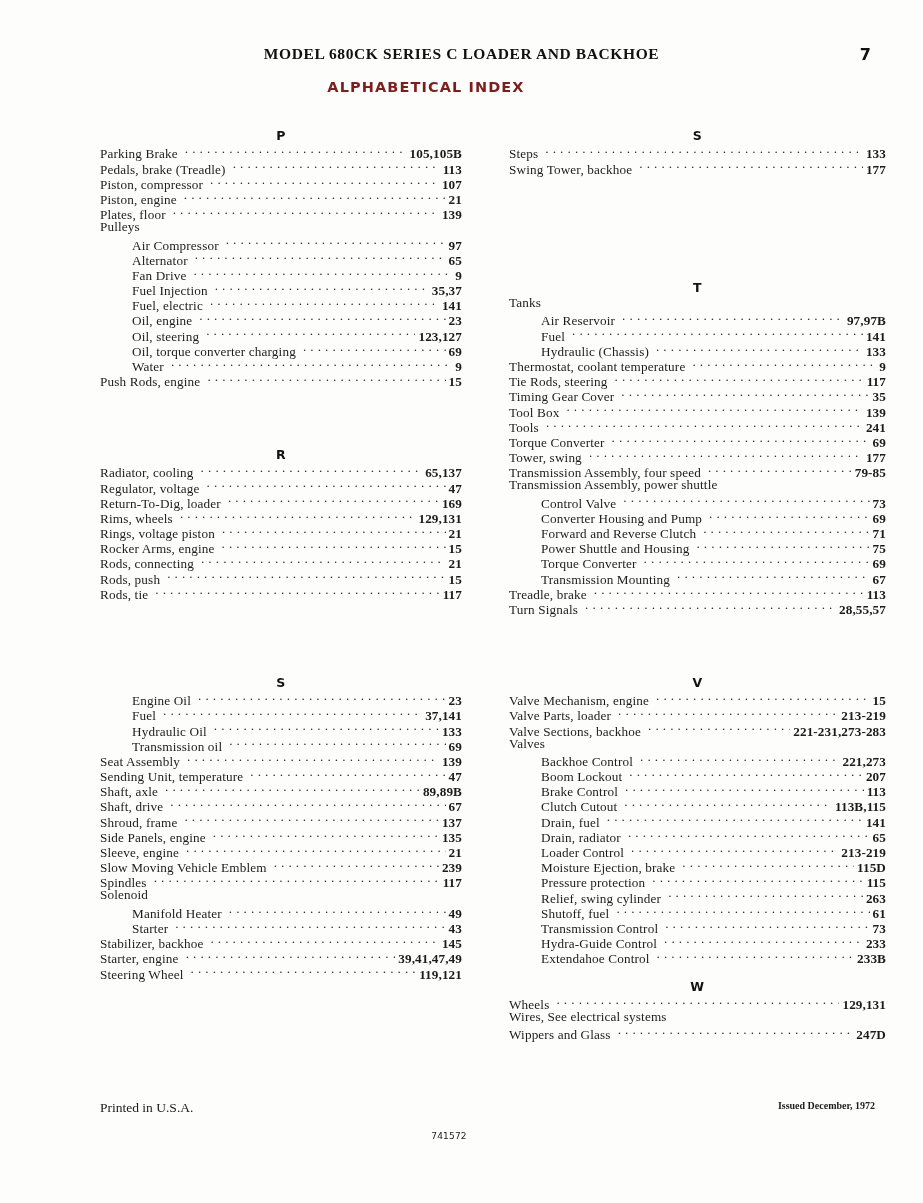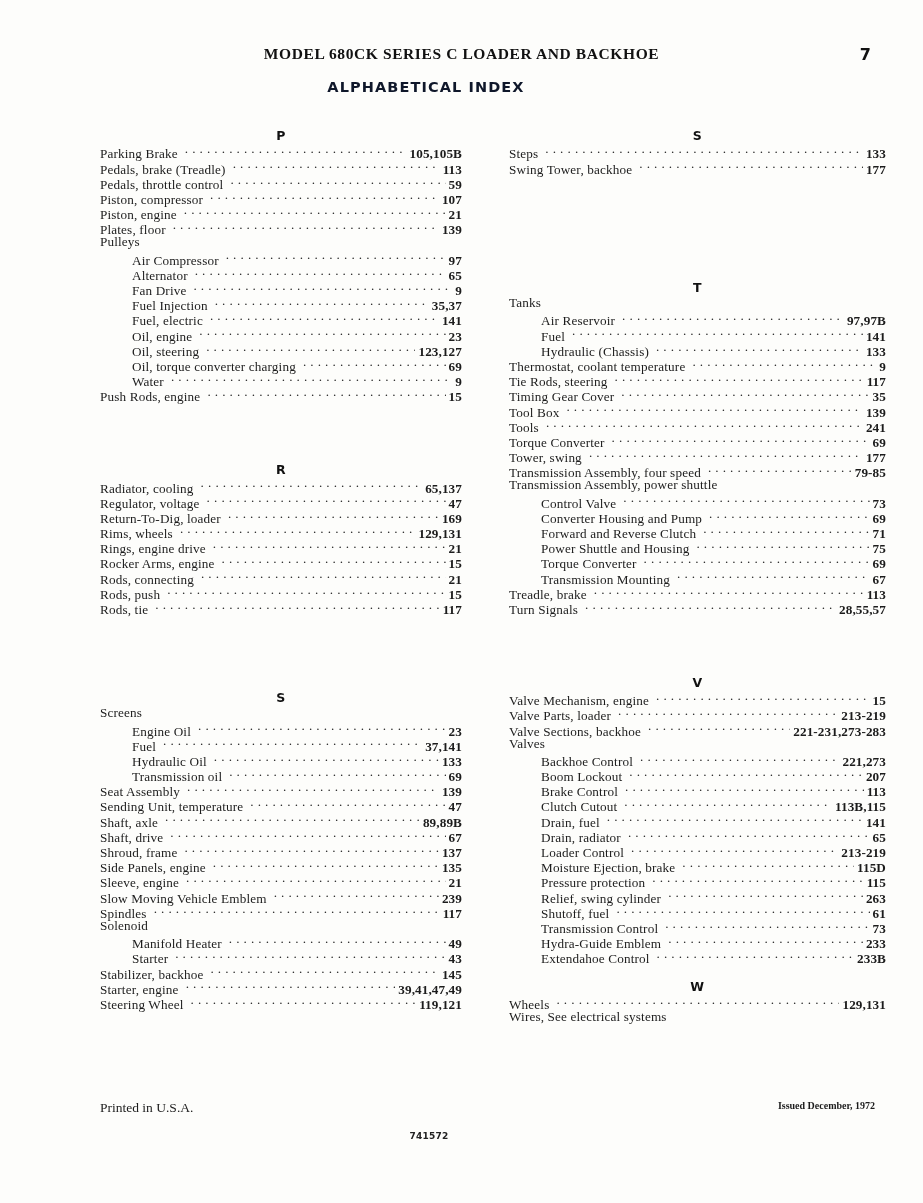--- a/index.html
+++ b/index.html
@@ -47,21 +47,21 @@
   .index-title {
     position: absolute;
     top: 79px;
     left: 0;
     width: 852px;
     text-align: center;
     font-family: "DejaVu Sans", sans-serif;
     font-weight: bold;
     font-size: 14.5px;
     letter-spacing: 1.1px;
-    color: #0f172a;
+    color: #7f1d1d;
   }
 
   
   .column {
     position: absolute;
     top: 128px;
   }
   .col-left  { left: 100px;  width: 362px; }
   .col-right { left: 509px;  width: 377px; }
 
@@ -135,23 +135,24 @@
     color: #1c1c1c;
   }
   .footer-code {
     position: absolute;
     left: 0;
     width: 858px;
     top: 1131px;
     text-align: center;
     font-family: "DejaVu Sans", sans-serif;
     font-size: 9px;
-    font-weight: bold;
+    font-weight: normal;
     letter-spacing: 0.2px;
     color: #222;
+    padding-left: 20px;
   }
 </style>
 </head>
 <body>
 
 <div class="page">
 
   <div class="doc-title">
     <span>MODEL 680CK SERIES C LOADER AND BACKHOE</span>
   </div>
@@ -166,25 +167,20 @@
         <span class="entry-label">Parking Brake</span>
         <span class="leader"></span>
         <span class="entry-pages">105,105B</span>
       </div>
       <div class="entry">
         <span class="entry-label">Pedals, brake (Treadle)</span>
         <span class="leader"></span>
         <span class="entry-pages">113</span>
       </div>
       <div class="entry">
-        <span class="entry-label">Pedals, throttle control</span>
-        <span class="leader"></span>
-        <span class="entry-pages">59</span>
-      </div>
-      <div class="entry">
         <span class="entry-label">Piston, compressor</span>
         <span class="leader"></span>
         <span class="entry-pages">107</span>
       </div>
       <div class="entry">
         <span class="entry-label">Piston, engine</span>
         <span class="leader"></span>
         <span class="entry-pages">21</span>
       </div>
       <div class="entry">
@@ -264,21 +260,21 @@
         <span class="entry-label">Return-To-Dig, loader</span>
         <span class="leader"></span>
         <span class="entry-pages">169</span>
       </div>
       <div class="entry">
         <span class="entry-label">Rims, wheels</span>
         <span class="leader"></span>
         <span class="entry-pages">129,131</span>
       </div>
       <div class="entry">
-        <span class="entry-label">Rings, engine drive</span>
+        <span class="entry-label">Rings, voltage piston</span>
         <span class="leader"></span>
         <span class="entry-pages">21</span>
       </div>
       <div class="entry">
         <span class="entry-label">Rocker Arms, engine</span>
         <span class="leader"></span>
         <span class="entry-pages">15</span>
       </div>
       <div class="entry">
         <span class="entry-label">Rods, connecting</span>
@@ -294,23 +290,20 @@
         <span class="entry-label">Rods, tie</span>
         <span class="leader"></span>
         <span class="entry-pages">117</span>
       </div>
       <div class="blank-line"></div>
       <div class="blank-line"></div>
       <div class="blank-line"></div>
       <div class="blank-line"></div>
       <div class="blank-line"></div>
       <div class="section-letter">S</div>
-      <div class="entry heading no-leader">
-        <span class="entry-label">Screens</span>
-      </div>
       <div class="entry indent">
         <span class="entry-label">Engine Oil</span>
         <span class="leader"></span>
         <span class="entry-pages">23</span>
       </div>
       <div class="entry indent">
         <span class="entry-label">Fuel</span>
         <span class="leader"></span>
         <span class="entry-pages">37,141</span>
       </div>
@@ -596,38 +589,43 @@
         <span class="entry-label">Shutoff, fuel</span>
         <span class="leader"></span>
         <span class="entry-pages">61</span>
       </div>
       <div class="entry indent">
         <span class="entry-label">Transmission Control</span>
         <span class="leader"></span>
         <span class="entry-pages">73</span>
       </div>
       <div class="entry indent">
-        <span class="entry-label">Hydra-Guide Emblem</span>
+        <span class="entry-label">Hydra-Guide Control</span>
         <span class="leader"></span>
         <span class="entry-pages">233</span>
       </div>
       <div class="entry indent">
         <span class="entry-label">Extendahoe Control</span>
         <span class="leader"></span>
         <span class="entry-pages">233B</span>
       </div>
       <div class="blank-line"></div>
       <div class="section-letter">W</div>
       <div class="entry">
         <span class="entry-label">Wheels</span>
         <span class="leader"></span>
         <span class="entry-pages">129,131</span>
       </div>
       <div class="entry heading no-leader">
         <span class="entry-label">Wires, See electrical systems</span>
+      </div>
+      <div class="entry">
+        <span class="entry-label">Wippers and Glass</span>
+        <span class="leader"></span>
+        <span class="entry-pages">247D</span>
       </div>
     </div>
 
   <div class="footer-left">Printed in U.S.A.</div>
   <div class="footer-right">Issued December, 1972</div>
   <div class="footer-code">741572</div>
 
 </div>
 
 </body></html>

